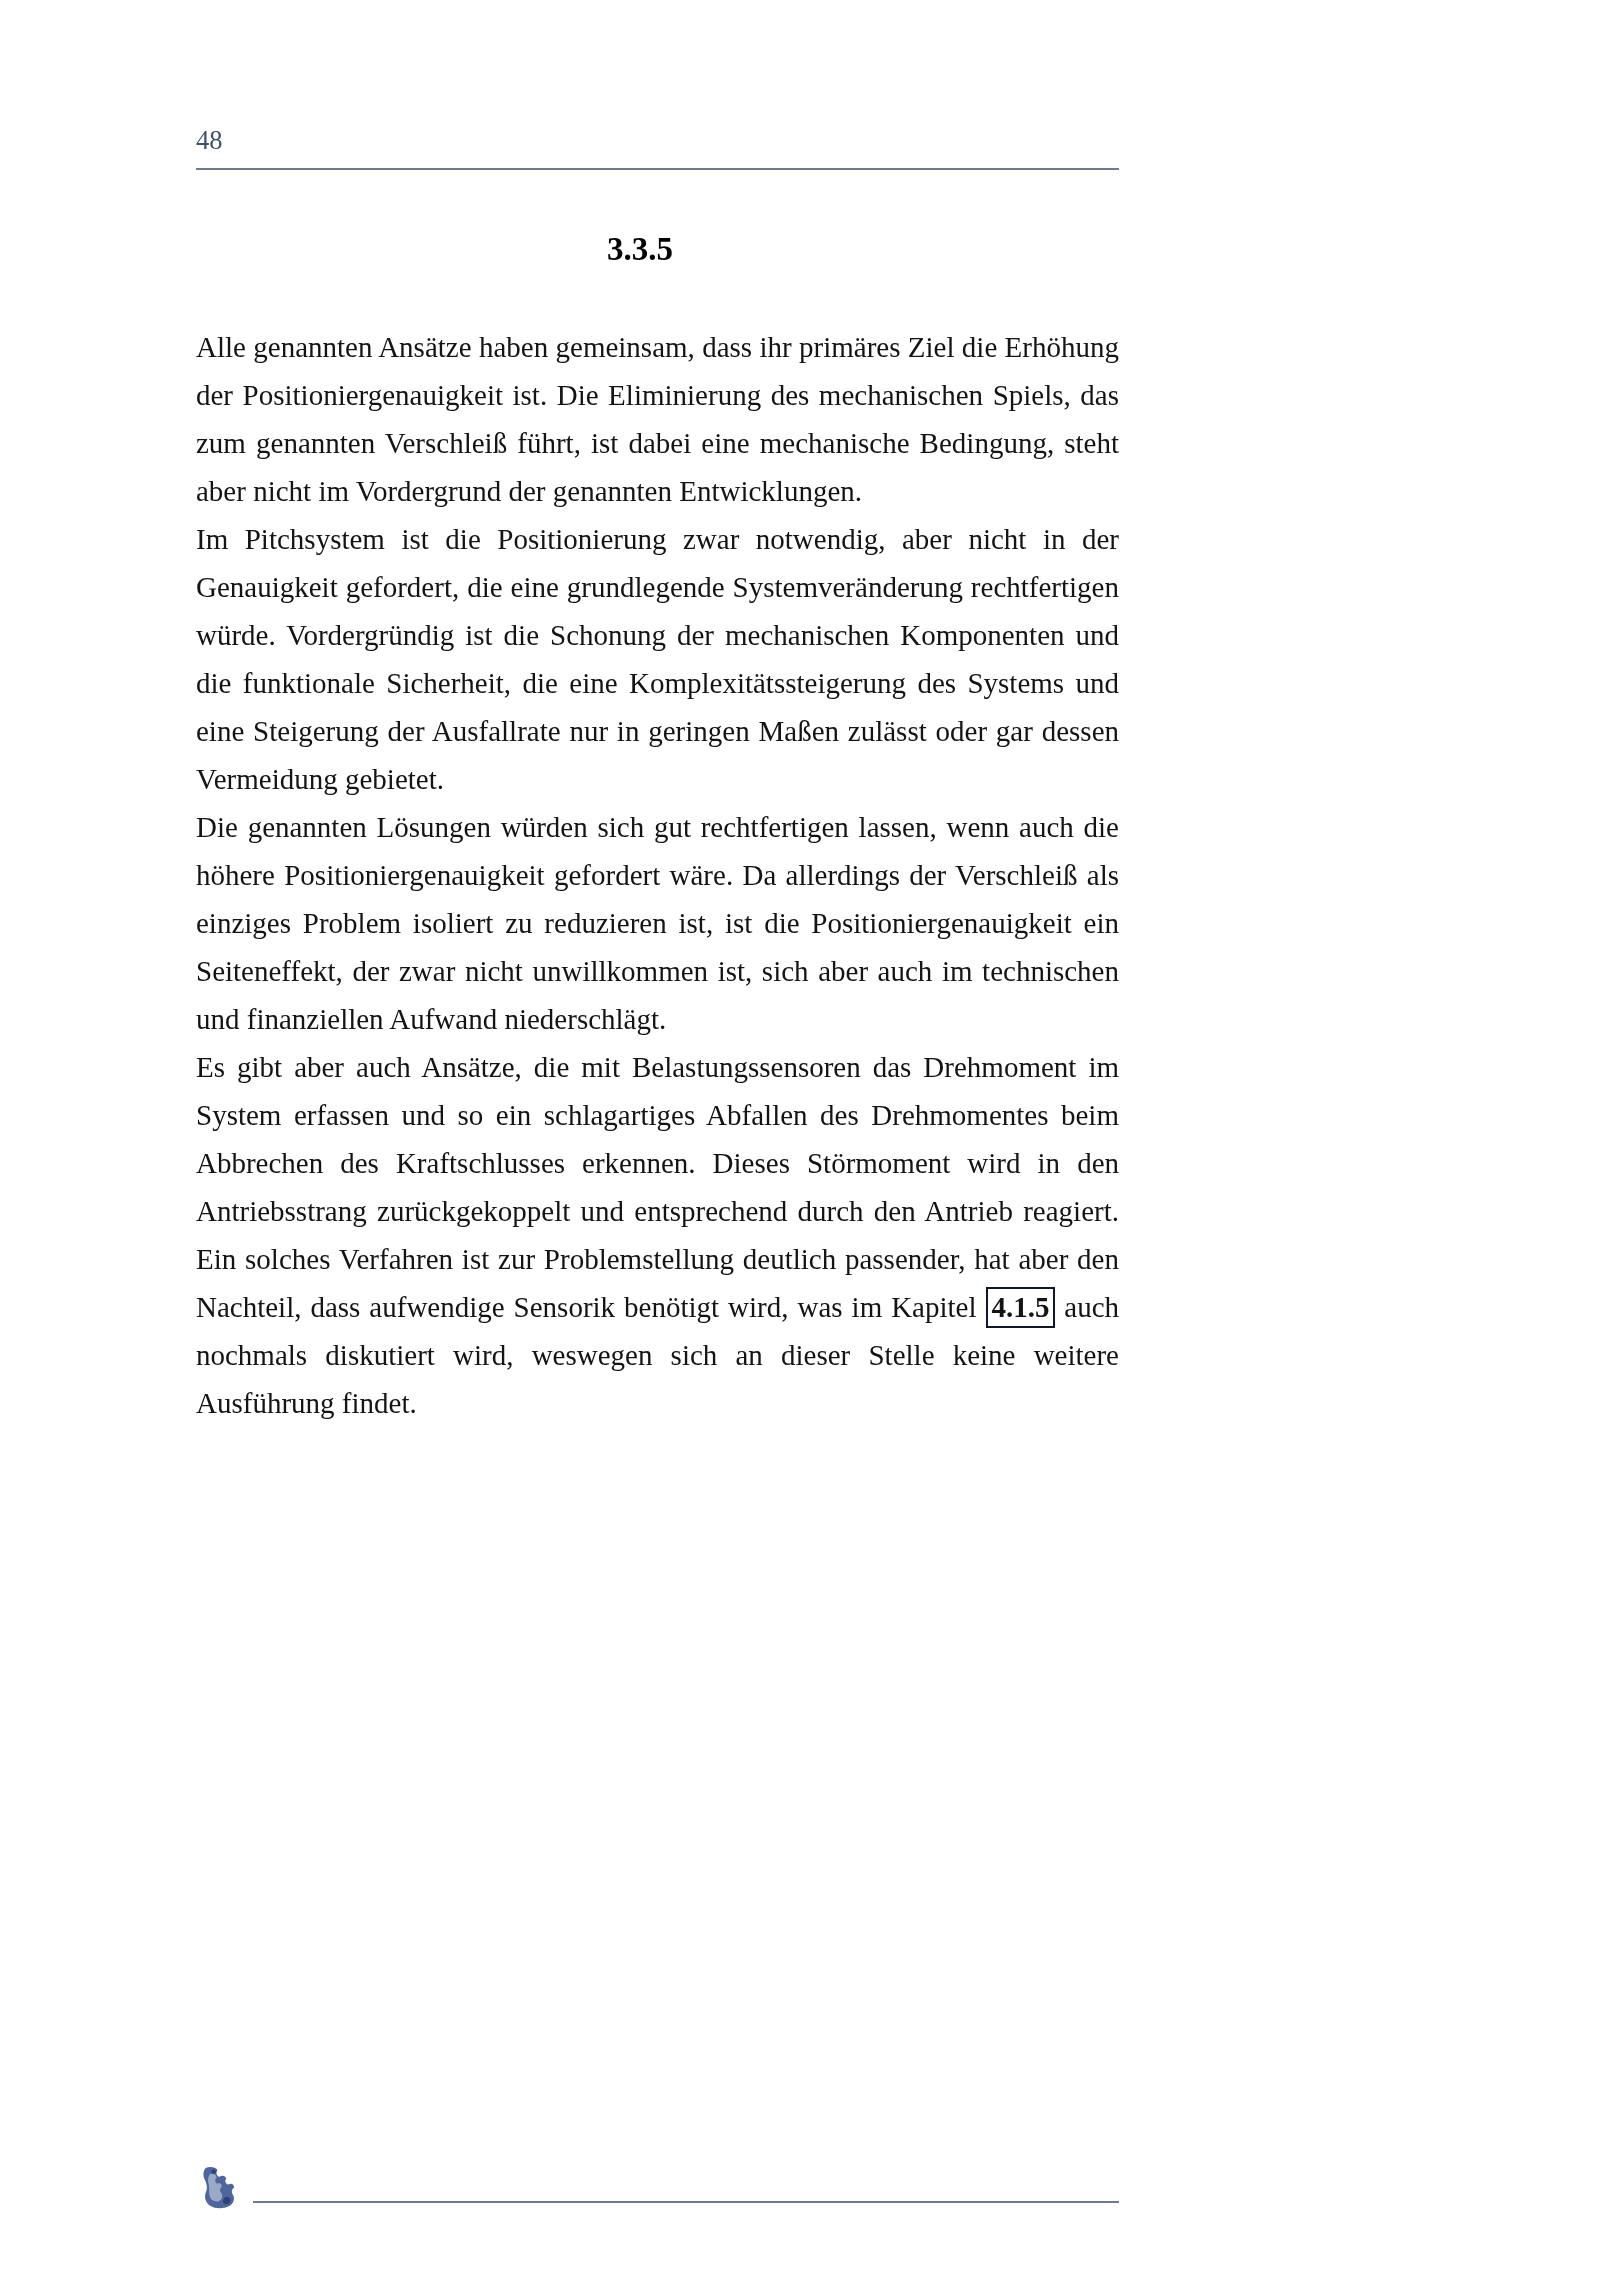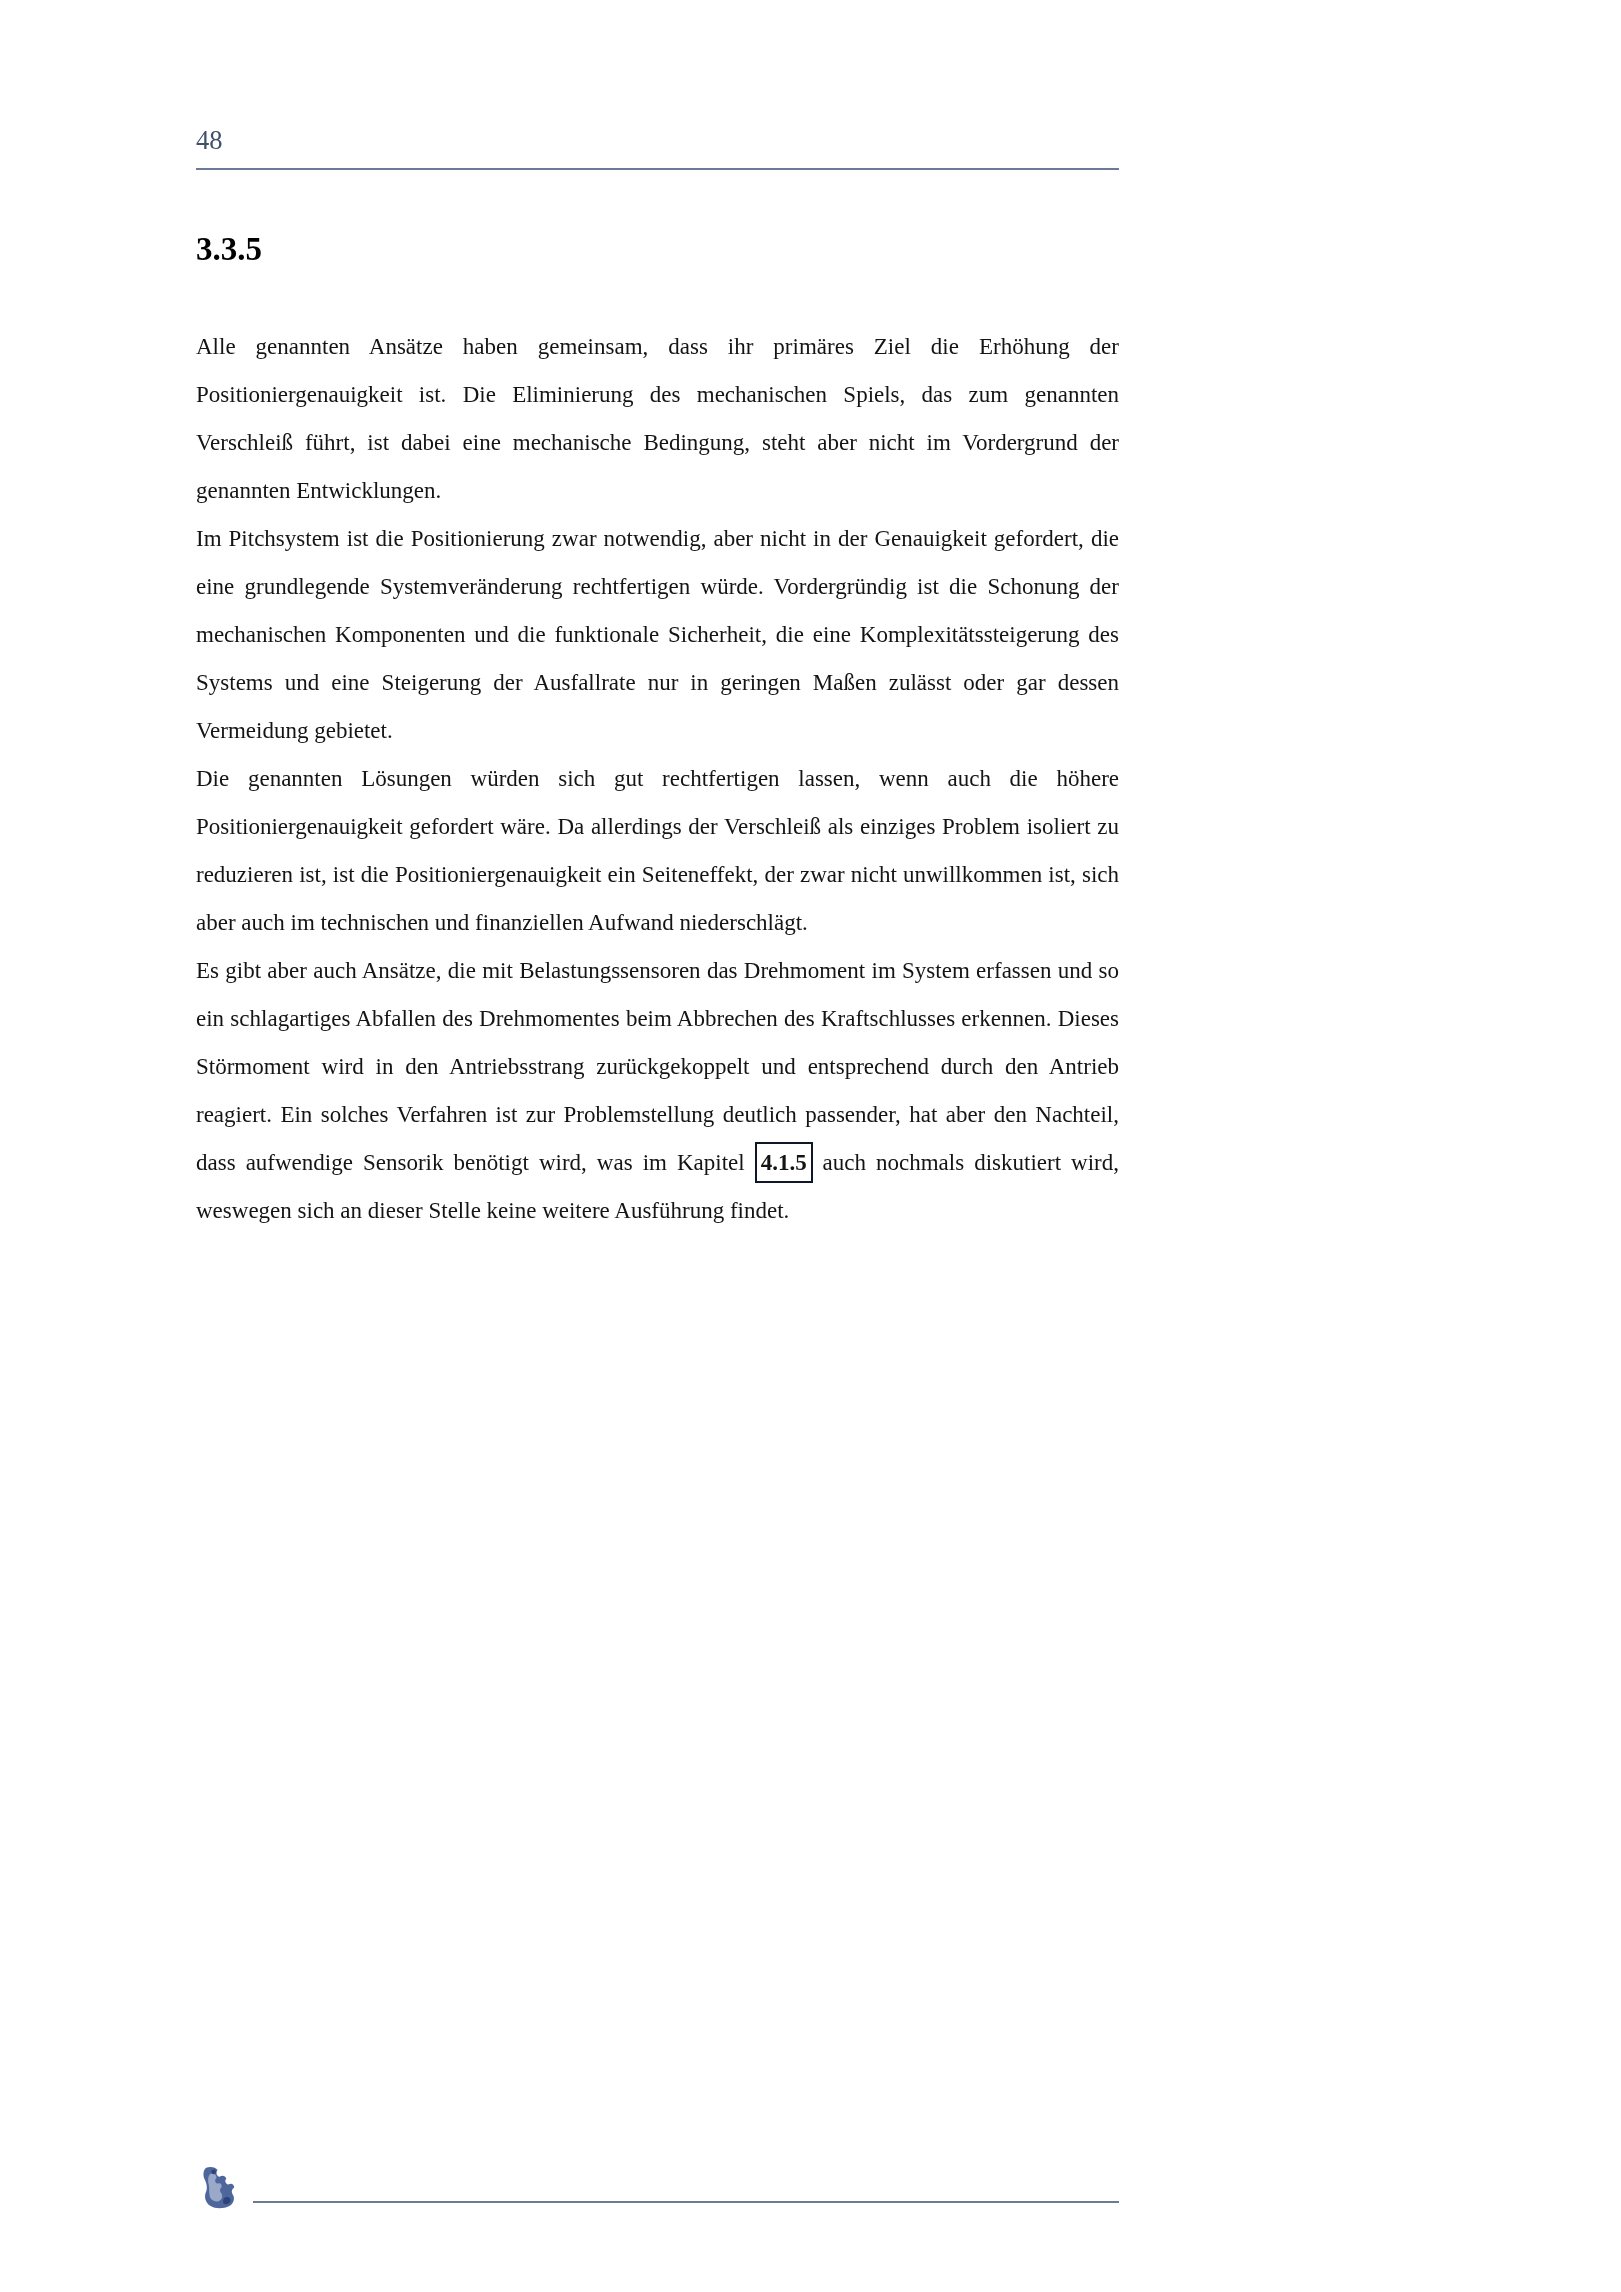--- a/index.html
+++ b/index.html
@@ -41,28 +41,29 @@
     font-style: italic;
     letter-spacing: 0.5px;
   }
   
   .section-heading {
     margin-top: 61px;
     font-size: 33px;
     font-weight: bold;
     color: #000000;
     display: flex;
+    justify-content: center;
   }
   .section-heading .sec-num {
     margin-right: 35px;
   }
   
   .body-text {
     margin-top: 55px;
-    font-size: 23px;
+    font-size: 29px;
     line-height: 48px;
     text-align: justify;
     color: #141414;
   }
   .body-text p {
     margin: 0;
     padding: 0;
   }
   .ref-box {
     display: inline-block;

